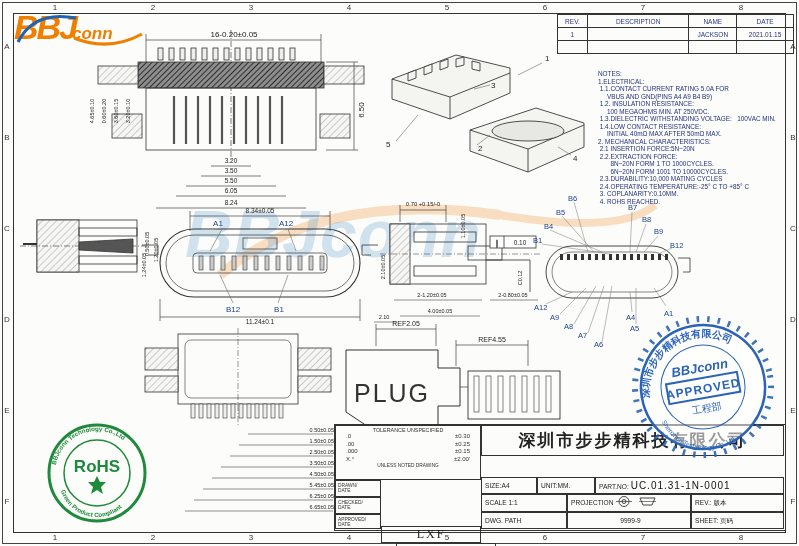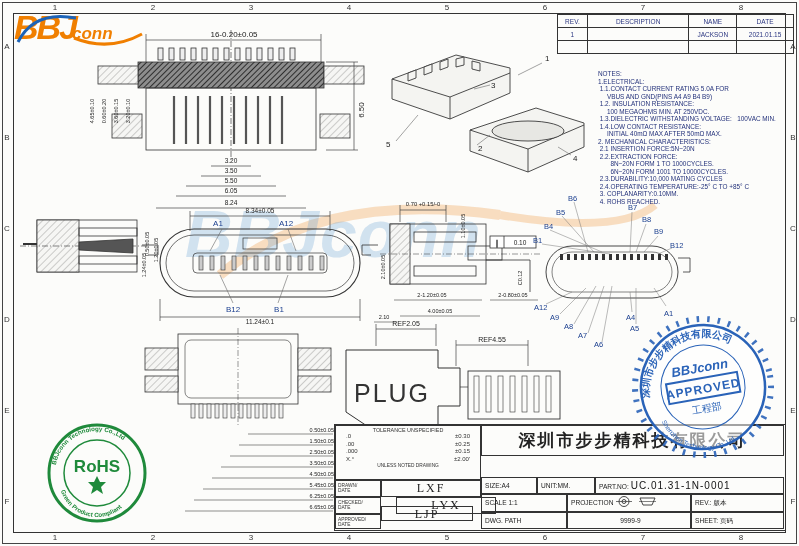--- a/index.html
+++ b/index.html
@@ -24,21 +24,21 @@
   .notes{position:absolute;left:598px;top:70px;width:194px;z-index:2;}
   .notes div{font-size:6.4px;line-height:7.5px;color:#22307a;white-space:pre;}
   
   .tb{position:absolute;left:334px;top:424px;width:452px;height:107px;border:1.6px solid #333;background:#fcfcfa;z-index:3;box-sizing:border-box;}
   .tb *{box-sizing:border-box;}
   .tb .cell{position:absolute;border:0.8px solid #333;color:#222;overflow:hidden;}
   .tol-head{font-size:5.4px;text-align:center;color:#333;padding-top:1px;}
   .tol-row{display:flex;justify-content:space-between;font-size:6px;padding:0 10px;color:#333;line-height:7.5px;}
   .tol-foot{font-size:4.8px;text-align:center;color:#333;}
   .sig-label{font-size:4.8px;line-height:5.4px;color:#333;padding:2px 0 0 2px;}
-  .sig-val{font-size:12px;letter-spacing:2px;color:#222;text-align:center;line-height:15px;font-family:"Liberation Serif",serif;}
+  .sig-val{font-size:12px;letter-spacing:2px;color:#222;text-align:center;line-height:15px;font-family:"Liberation Serif",serif;margin-top:46px;}
   .company{font-size:17px;font-weight:bold;text-align:center;line-height:30px;letter-spacing:2px;color:#111;font-family:"Liberation Serif",serif;white-space:nowrap;}
   .title-label{font-size:6px;color:#333;position:absolute;left:3px;top:2px;}
   .title-text{font-size:9.5px;color:#111;text-align:center;line-height:20px;white-space:nowrap;}
   .tb-small{font-size:6.6px;color:#222;line-height:16px;padding-left:3px;white-space:nowrap;}
   .partno{font-size:10px;color:#111;letter-spacing:1px;}
   
   .stamp-rohs{position:absolute;left:46px;top:422px;z-index:5;}
   .stamp-appr{position:absolute;left:628px;top:312px;z-index:5;transform:rotate(-10deg);}
 </style>
 </head>

